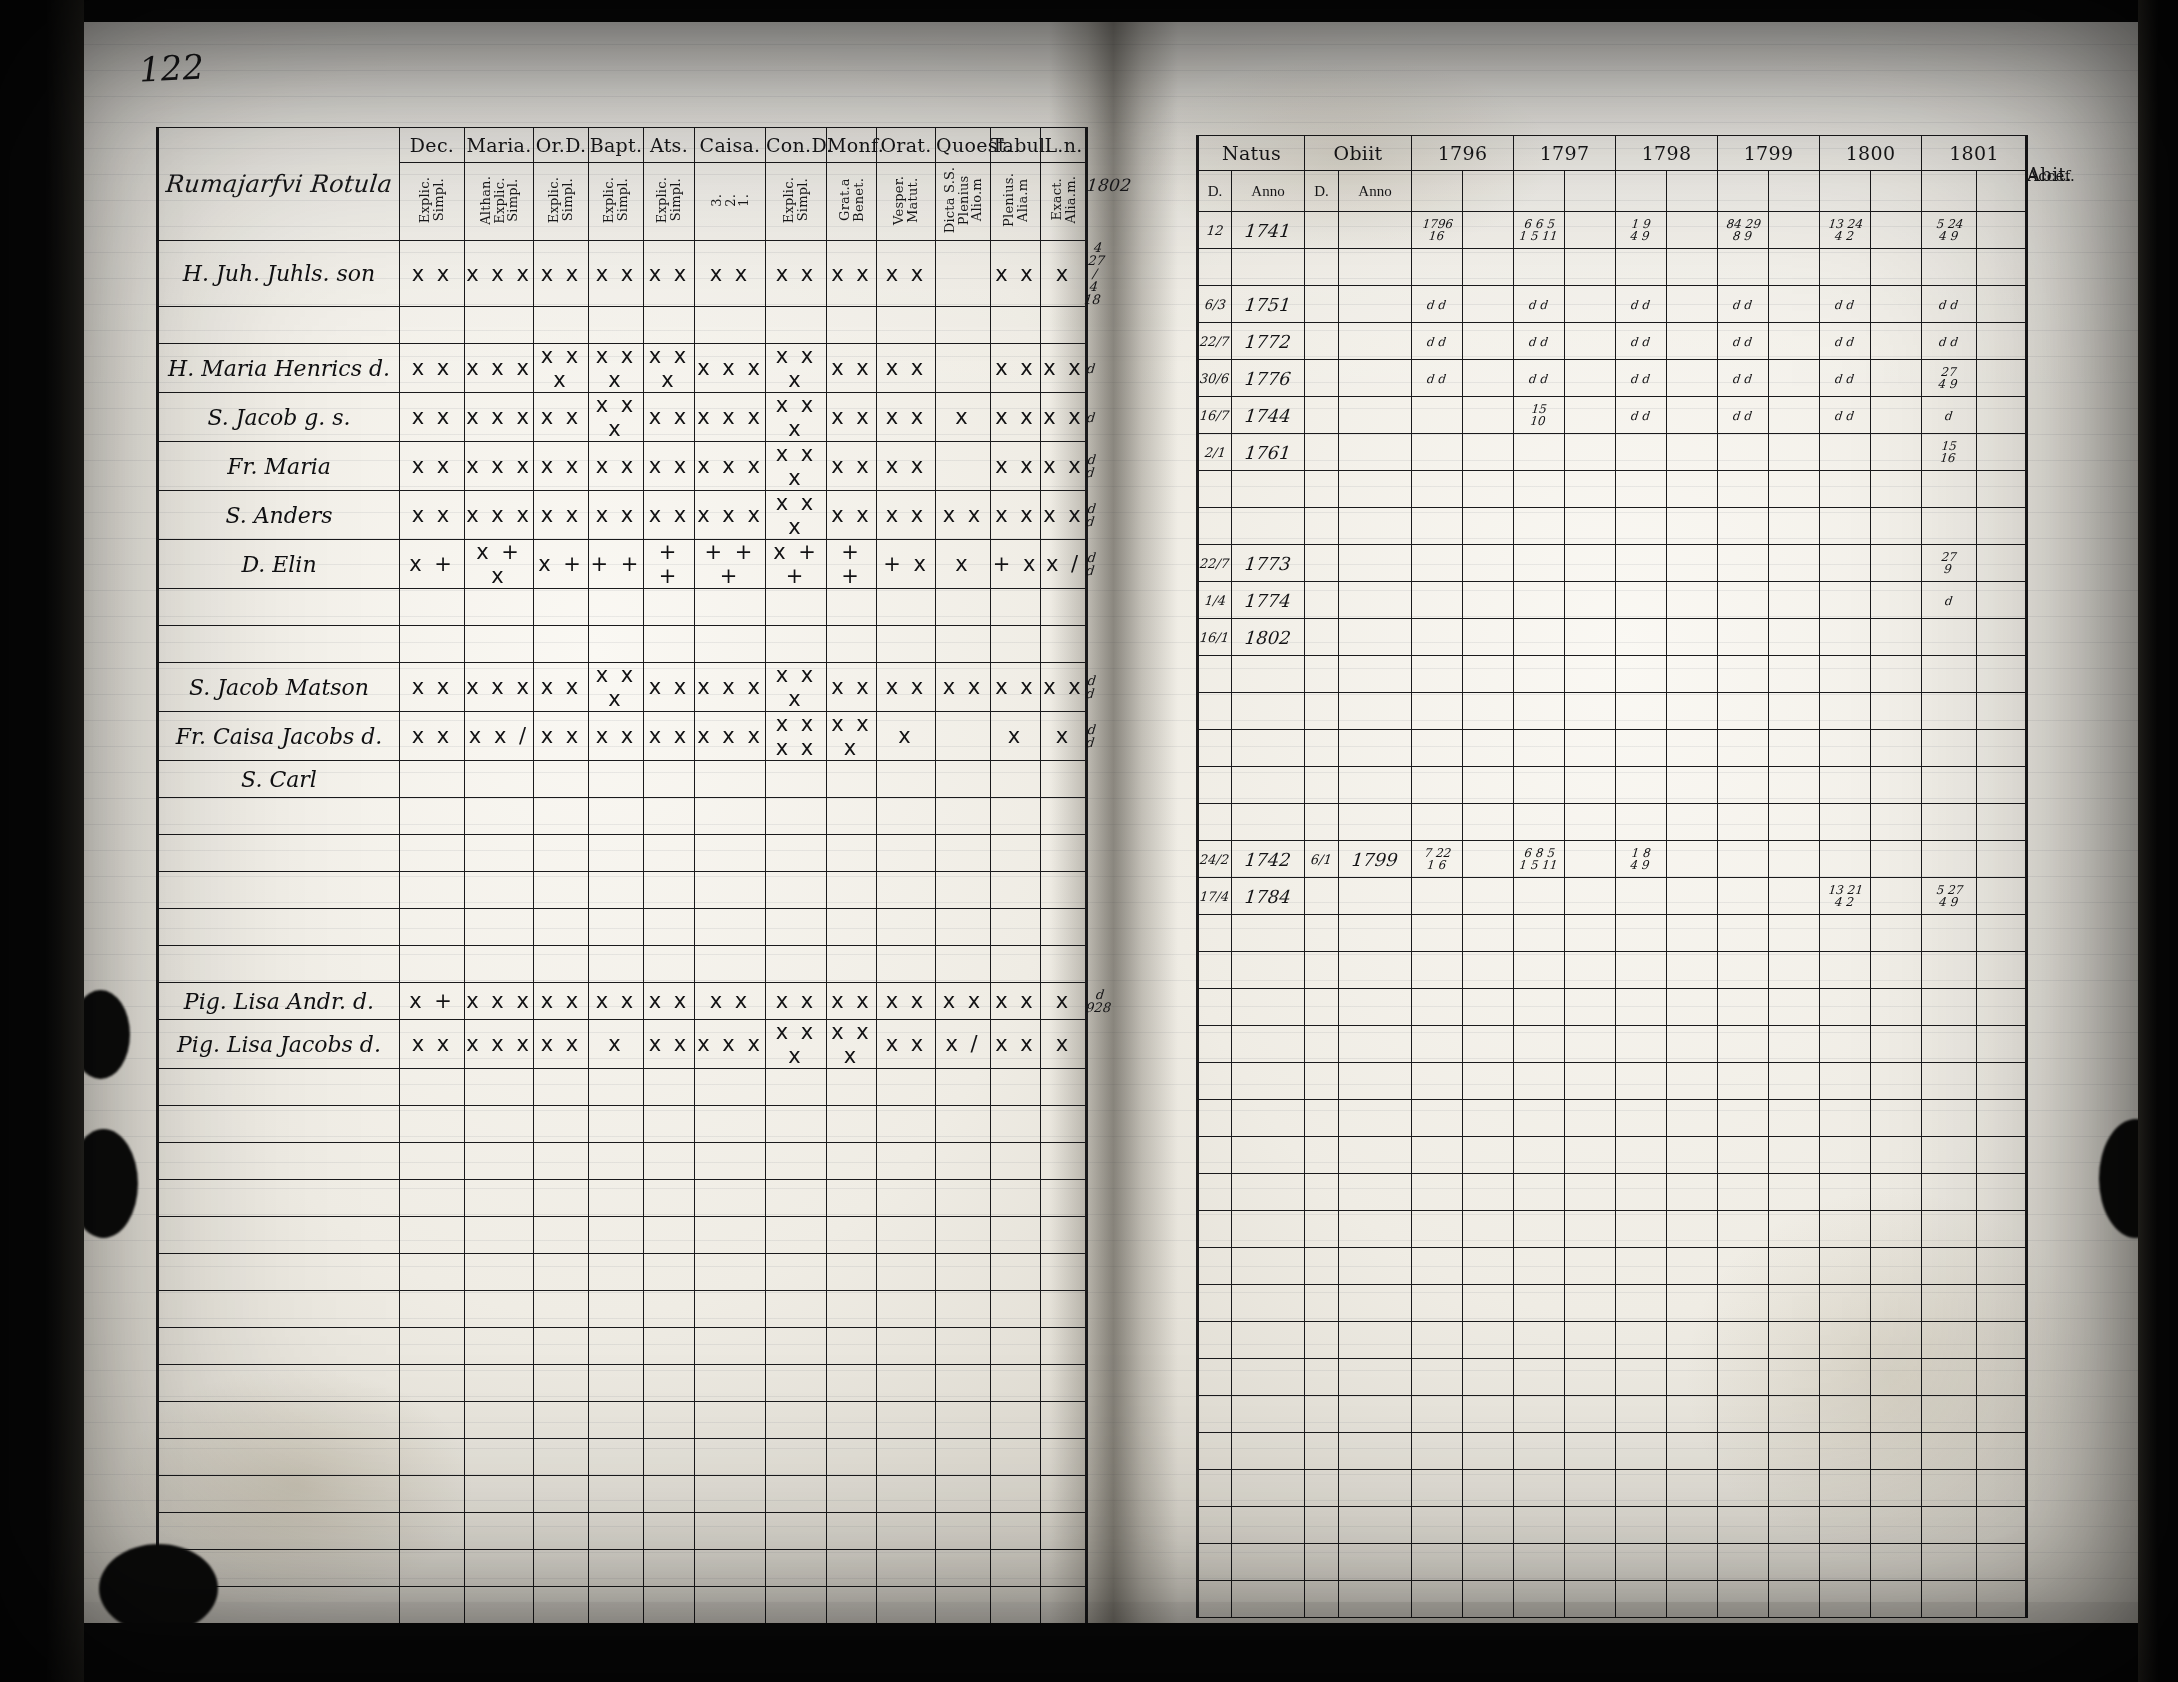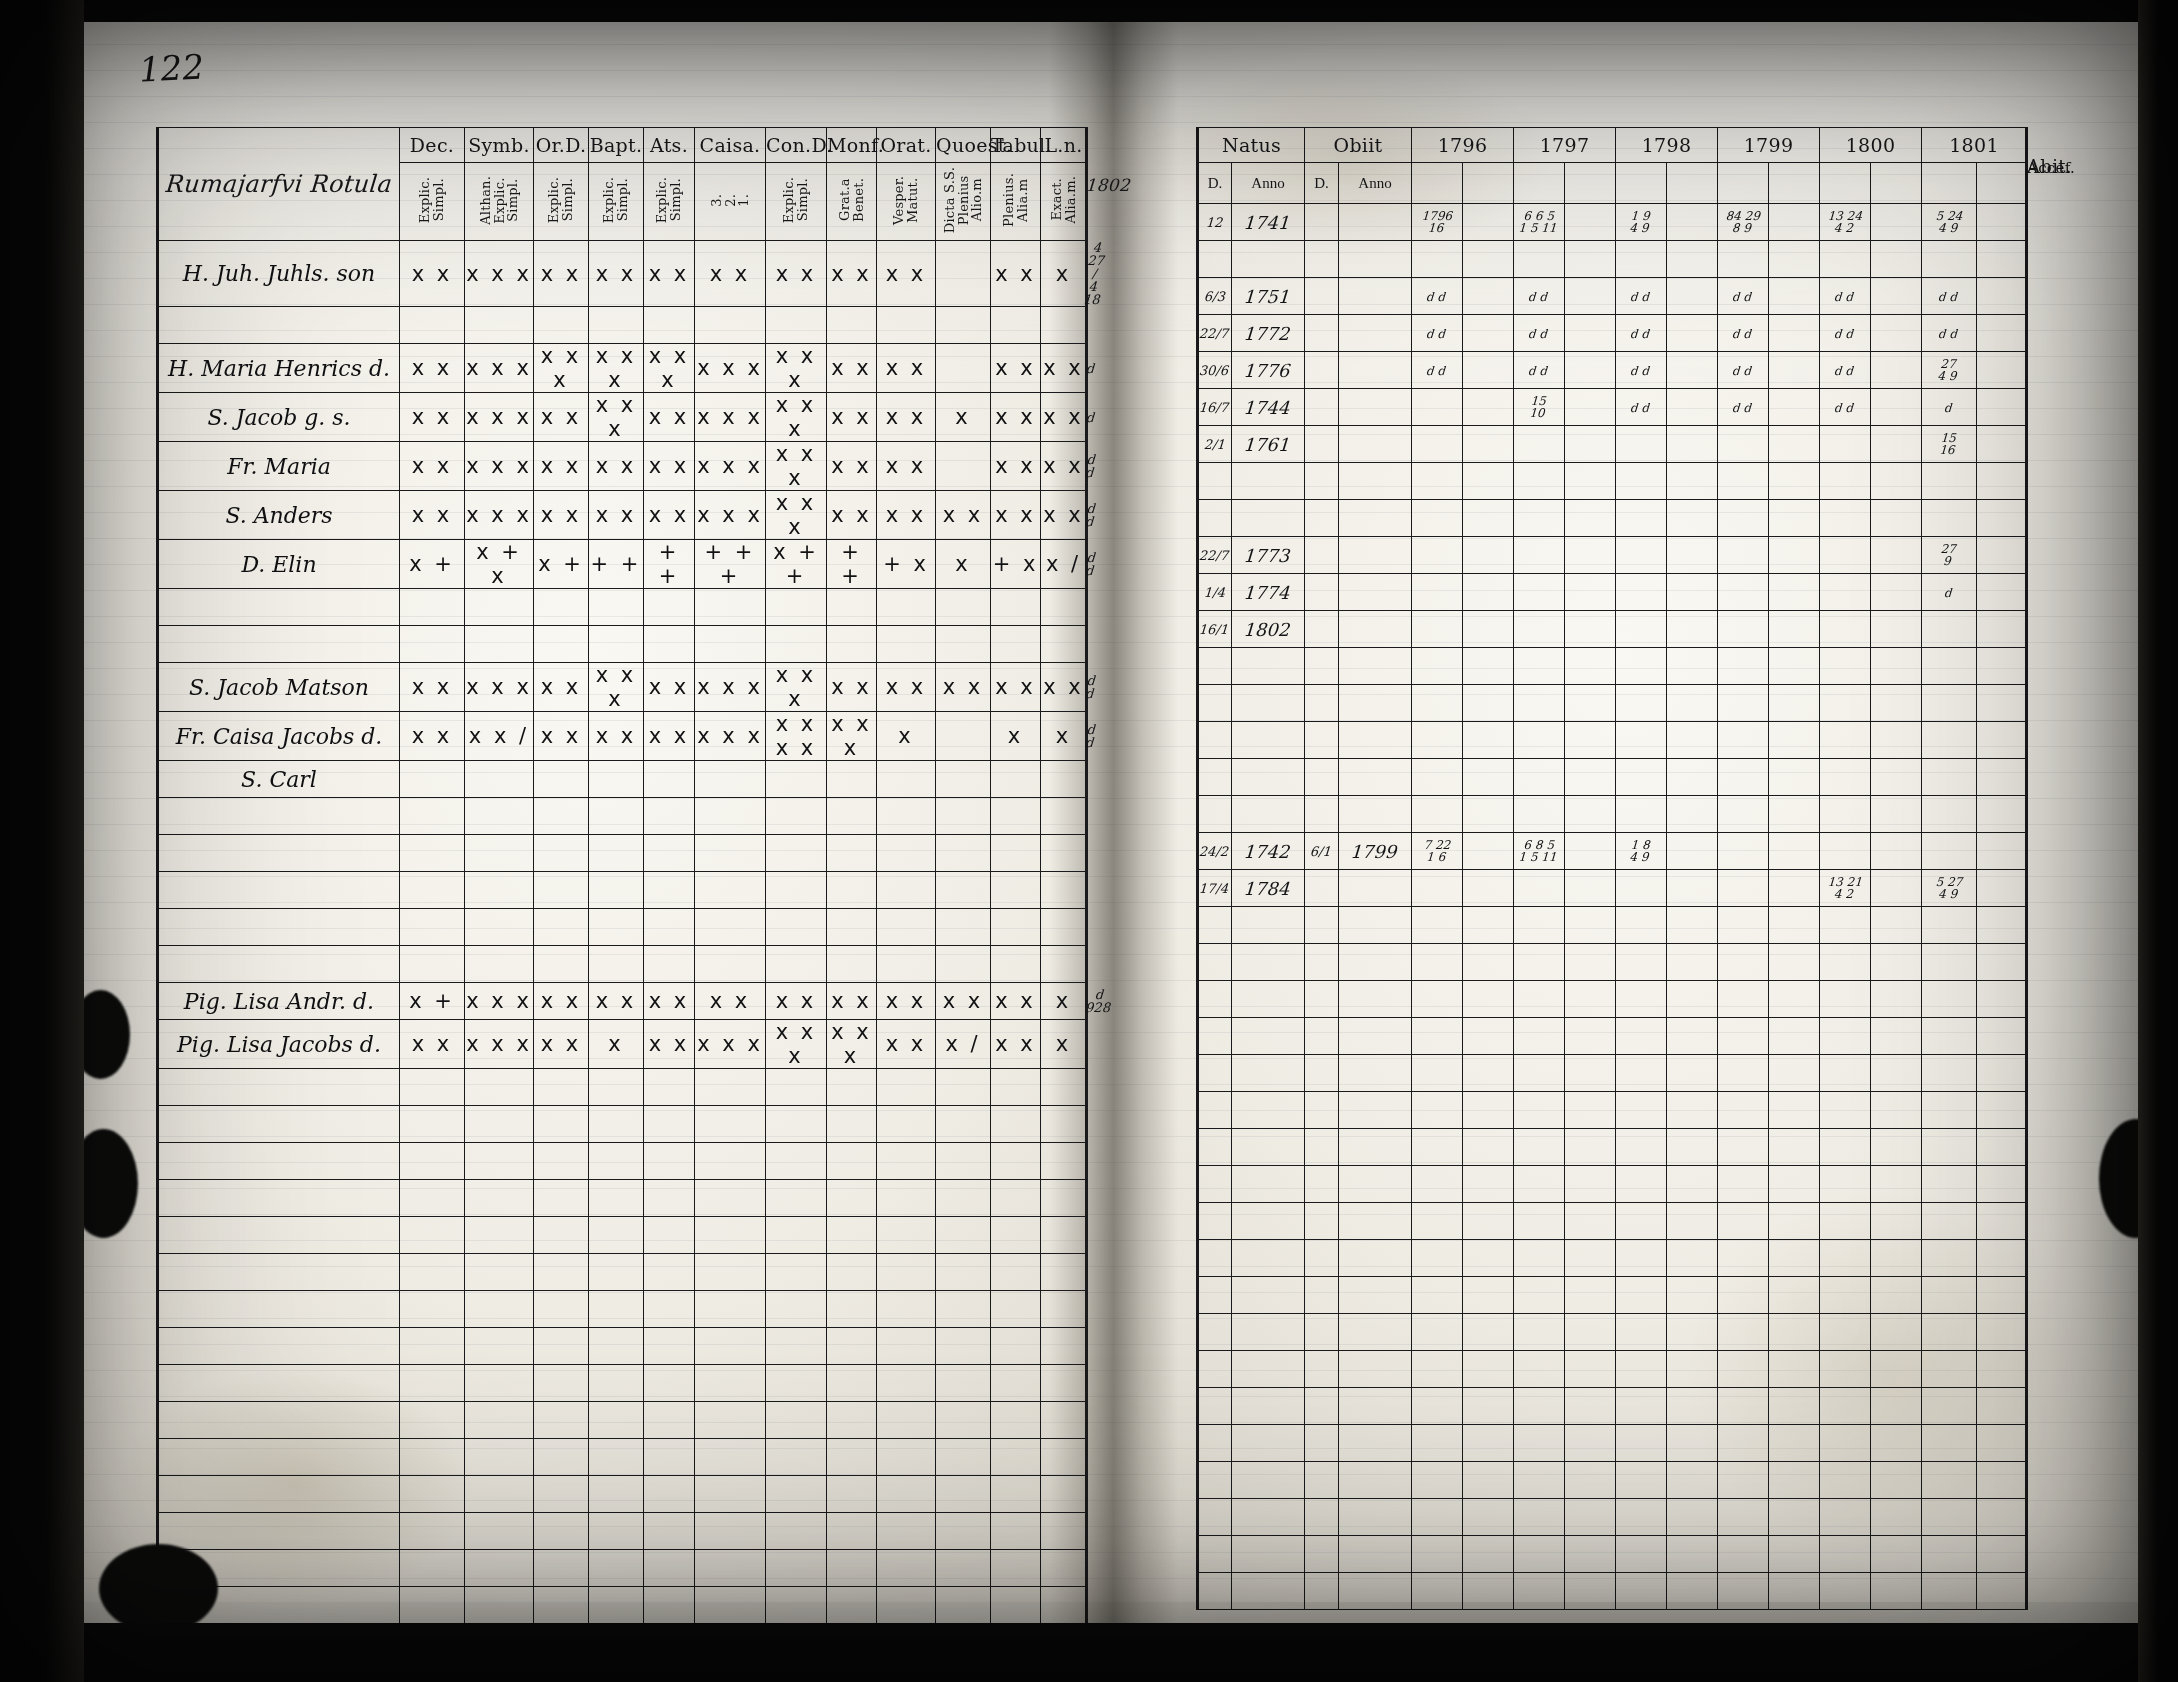--- a/index.html
+++ b/index.html
@@ -223,21 +223,21 @@
       <col style="width:55px">
         <col style="width:50px">
         <col style="width:46px">
     </colgroup>
     <thead>
       <tr>
         <th class="hdr-main outer-l" rowspan="2">
           <span class="hand" style="font-size:24px">Rumajarfvi Rotula</span>
         </th>
         <th class="hdr-main">Dec.</th>
-        <th class="hdr-main">Symb.</th>
+        <th class="hdr-main">Maria.</th>
         <th class="hdr-main">Or.D.</th>
         <th class="hdr-main">Bapt.</th>
         <th class="hdr-main">Ats.</th>
         <th class="hdr-main">Caisa.</th>
         <th class="hdr-main">Con.D.</th>
         <th class="hdr-main">Monf.</th>
         <th class="hdr-main">Orat.</th>
         <th class="hdr-main">Quoest.</th>
         <th class="hdr-main">Tabul.</th>
         <th class="hdr-main">L.n.</th>
@@ -848,21 +848,21 @@
           <td class="mark"></td>
           <td class="mark"></td>
           <td class="mark"></td>
           <td class="mark"></td>
           <td class="mark"></td>
           <td class="outer-r ink-sm"><span class="hand"></span></td>
         </tr>
       </tbody>
   </table>
 
-  <table class="tbl" id="right-table" style="left:1196px; top:127px; width:750px;">
+  <table class="tbl" id="right-table" style="left:1196px; top:135px; width:750px;">
     <colgroup>
       <col style="width:34px">
         <col style="width:73px">
       <col style="width:34px">
         <col style="width:73px">
       <col style="width:51px">
         <col style="width:51px">
       <col style="width:51px">
         <col style="width:51px">
       <col style="width:51px">

